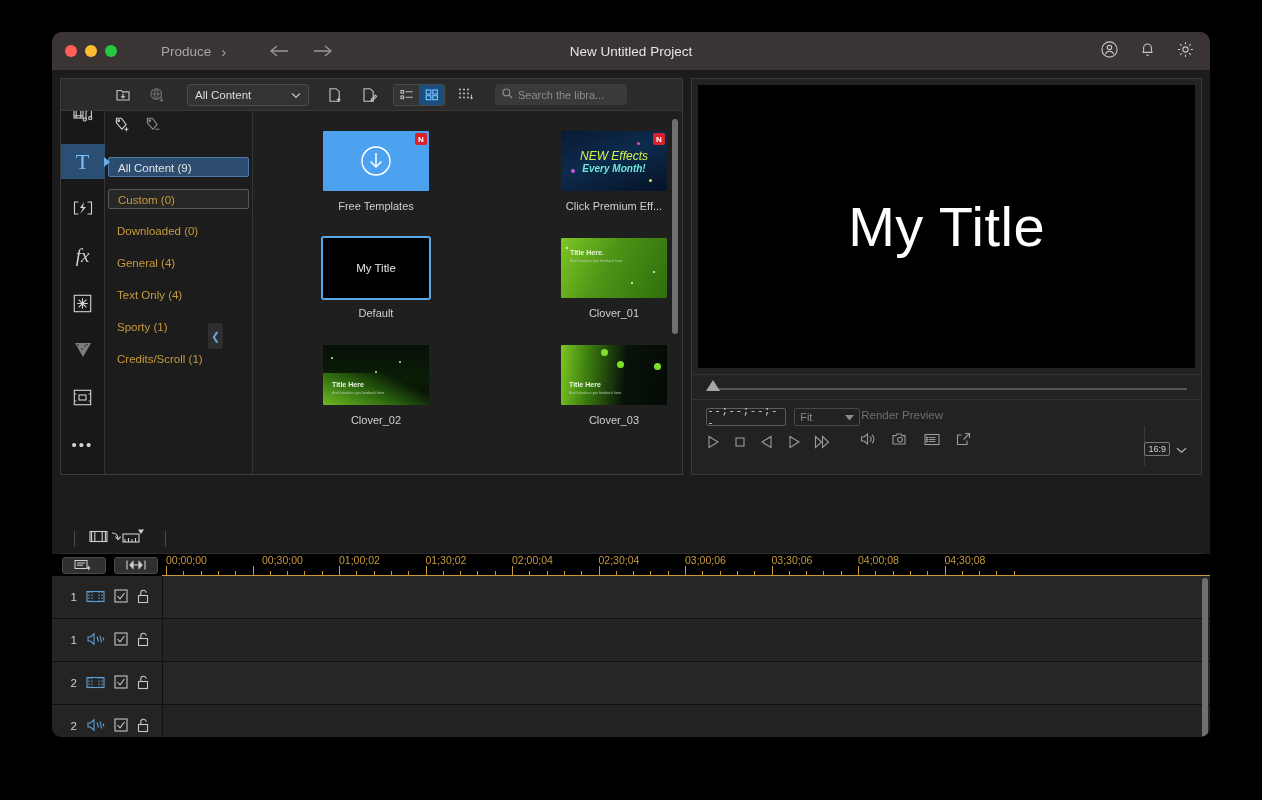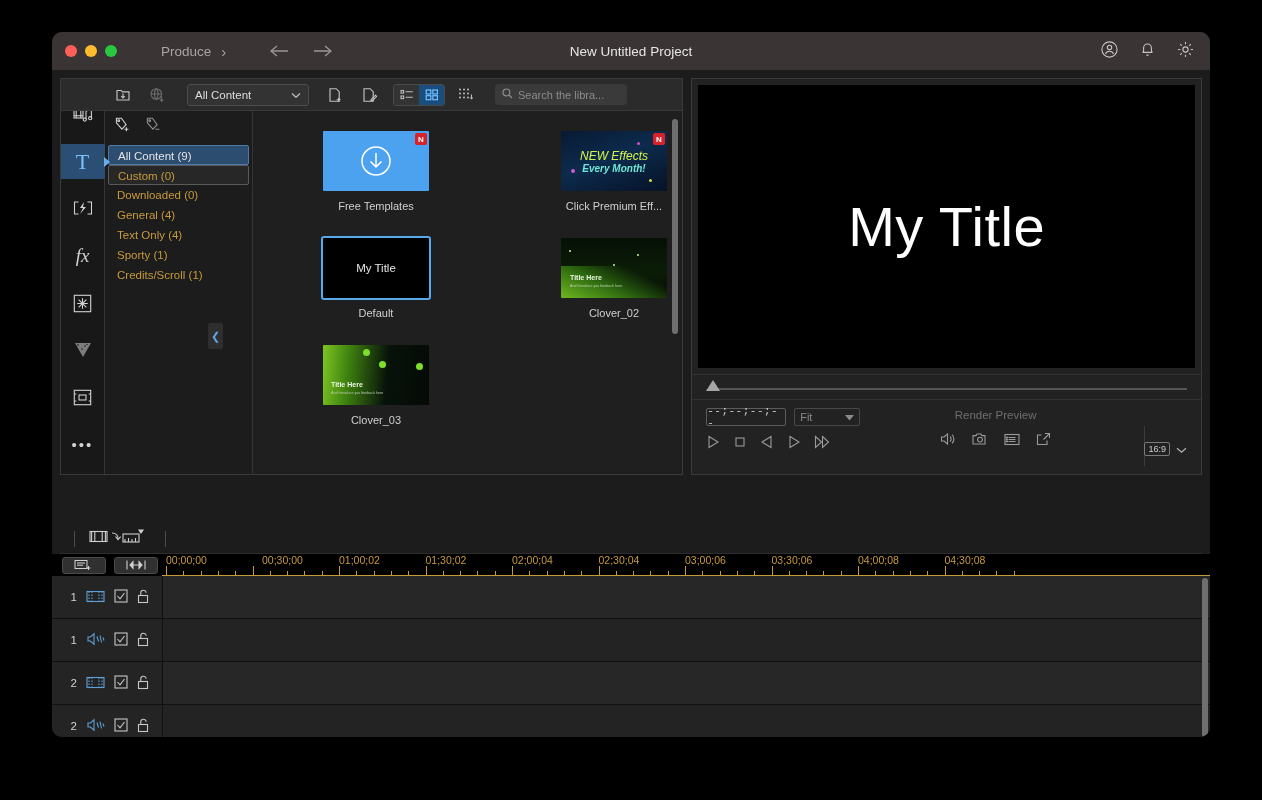--- a/index.html
+++ b/index.html
@@ -123,21 +123,21 @@
   
   .cats {
     position: absolute; left: 44px; top: 0; width: 148px; bottom: 0;
     background: #1c1c1c;
     border-right: 1px solid #343434;
     padding-top: 34px;
   }
   .cat {
     height: 20px; line-height: 20px;
     color: #c79a3c; font-size: 11.5px;
-    padding-left: 9px; margin: 0 3px;
+    padding-left: 9px; margin: 12px 3px;
     border-radius: 2px;
   }
   .cat.sel-blue { background: #2d4d70; color: #e3e3e3; border: 1px solid #4d7aa8; }
   .cat.sel-outline { background: #272727; color: #c79a3c; border: 1px solid #5a5a5a; }
 
   
   .grid-wrap {
     position: absolute; left: 192px; right: 0; top: 0; bottom: 0;
     overflow: hidden;
   }
@@ -233,21 +233,21 @@
     font-family: "Liberation Mono", monospace; letter-spacing: .5px;
   }
   .fit-select {
     width: 66px; height: 18px; border: 1px solid #484848; border-radius: 2px;
     display: flex; align-items: center; justify-content: space-between; padding: 0 5px;
     color: #8a8a8a; font-size: 11px;
   }
   .tc-row { display: flex; gap: 8px; align-items: center;}
   .transport { display: flex; gap: 13px; margin-top: 9px; color: #9a9a9a; }
   .ctrl-right {
-    flex: 1; display: flex; flex-direction: column; align-items: center;
+    flex: 1; display: flex; flex-direction: column; align-items: flex-start;
     padding: 8px 12px 0 0;
   }
   .render-preview {
     color: #6e6e6e; font-size: 11.5px; border: 1px solid transparent; padding-right: 58px;
   }
   .right-icons { display: flex; gap: 16px; margin-top: 10px; color: #9a9a9a; padding-right: 58px;}
   .ratio-box {
     position: absolute; right: 14px; bottom: 16px;
     display: flex; align-items: center; gap: 6px;
   }
@@ -549,20 +549,30 @@
                 <div class="cap">Click Premium Eff...</div>
               </div>
 
               <div class="cell">
                 <div class="thumb th-default selected">
                   <span>My Title</span>
                 </div>
                 <div class="cap">Default</div>
               </div>
 
+              <div class="cell">
+                <div class="thumb th-clover1">
+                  <span class="tt-title" style="left:9px;top:11px;font-size:7px;">Title Here.</span>
+                  <span class="tt-sub" style="left:9px;top:21px;font-size:3.6px;">And Introduce you freeback here</span>
+                  <span class="dot" style="position:absolute;width:2px;height:2px;border-radius:50%;background:#eaffd8;left:5px;top:9px;"></span>
+                  <span class="dot" style="position:absolute;width:2px;height:2px;border-radius:50%;background:#eaffd8;left:70px;top:44px;"></span>
+                  <span class="dot" style="position:absolute;width:2px;height:2px;border-radius:50%;background:#eaffd8;left:92px;top:33px;"></span>
+                </div>
+                <div class="cap">Clover_01</div>
+              </div>
 
               <div class="cell">
                 <div class="thumb th-clover2">
                   <span style="position:absolute;left:0;bottom:0;width:106px;height:32px;background:linear-gradient(25deg,#6fb821 0%,#2f6c10 40%,rgba(5,12,5,0) 75%);"></span>
                   <span class="tt-title" style="left:9px;top:36px;font-size:7px;">Title Here</span>
                   <span class="tt-sub" style="left:9px;top:46px;font-size:3.6px;">And Introduce you freeback here</span>
                   <span class="dot" style="position:absolute;width:2px;height:2px;border-radius:50%;background:#cdf4a3;left:8px;top:12px;"></span>
                   <span class="dot" style="position:absolute;width:2px;height:2px;border-radius:50%;background:#cdf4a3;left:52px;top:26px;"></span>
                   <span class="dot" style="position:absolute;width:2px;height:2px;border-radius:50%;background:#cdf4a3;left:76px;top:16px;"></span>
                 </div>

